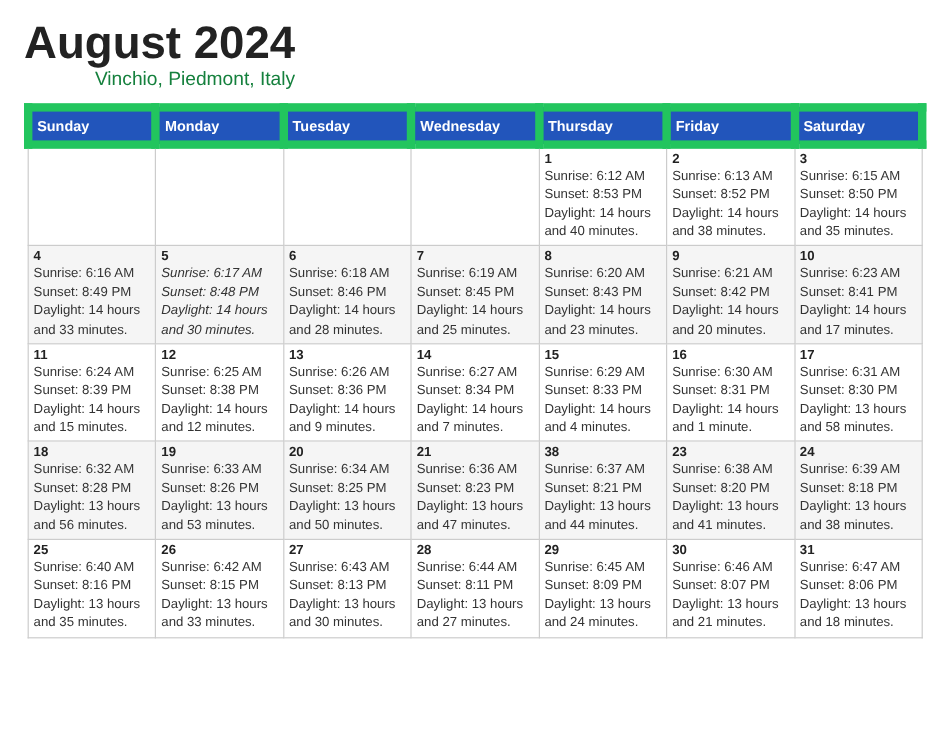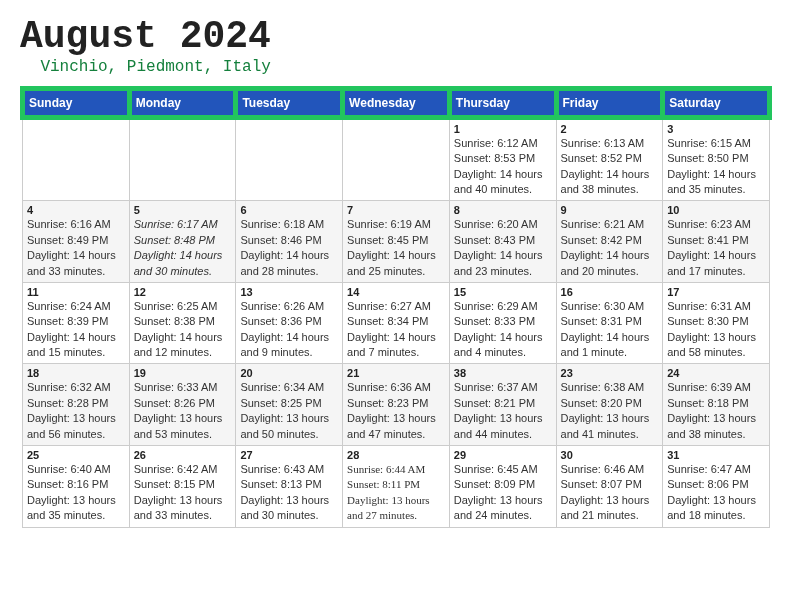--- a/index.html
+++ b/index.html
@@ -39,21 +39,20 @@
       font-size: 17px;
       font-weight: bold;
       color: #2255aa;
     }
     .logo-icon {
       width: 28px;
       height: 28px;
     }
     .title-block {
       text-align: right;
-      font-family: Liberation Mono, monospace;
     }
     .month-year {
       font-size: 38px;
       font-weight: bold;
       color: #222;
       line-height: 1.1;
     }
     .location {
       font-size: 16px;
       color: #15803d;
@@ -63,21 +62,21 @@
       border-collapse: collapse;
       table-layout: fixed;
     }
     .calendar th {
       background: #2255bb;
       color: #fff;
       font-size: 12px;
       font-weight: bold;
       padding: 5px 4px;
       text-align: left;
-      border: 5px solid #22c55e;
+      border: 7px solid #22c55e;
     }
     .calendar td {
       vertical-align: top;
       border: 1px solid #ccc;
       padding: 3px 4px;
       font-size: 9.5px;
       color: #222;
       height: 80px;
       background: #fff;
     }
@@ -295,21 +294,21 @@
 Daylight: 13 hours and 33 minutes.</div>
           </td>
           <td>
             <span class="day-number">27</span>
             <div class="cell-text" style="white-space: pre-line;">Sunrise: 6:43 AM
 Sunset: 8:13 PM
 Daylight: 13 hours and 30 minutes.</div>
           </td>
           <td>
             <span class="day-number">28</span>
-            <div class="cell-text" style="white-space: pre-line; font-family: Liberation Serif, serif;">Sunrise: 6:44 AM
+            <div class="cell-text" style="white-space: pre-line;">Sunrise: 6:44 AM
 Sunset: 8:11 PM
 Daylight: 13 hours and 27 minutes.</div>
           </td>
           <td>
             <span class="day-number">29</span>
             <div class="cell-text" style="white-space: pre-line;">Sunrise: 6:45 AM
 Sunset: 8:09 PM
 Daylight: 13 hours and 24 minutes.</div>
           </td>
           <td>

